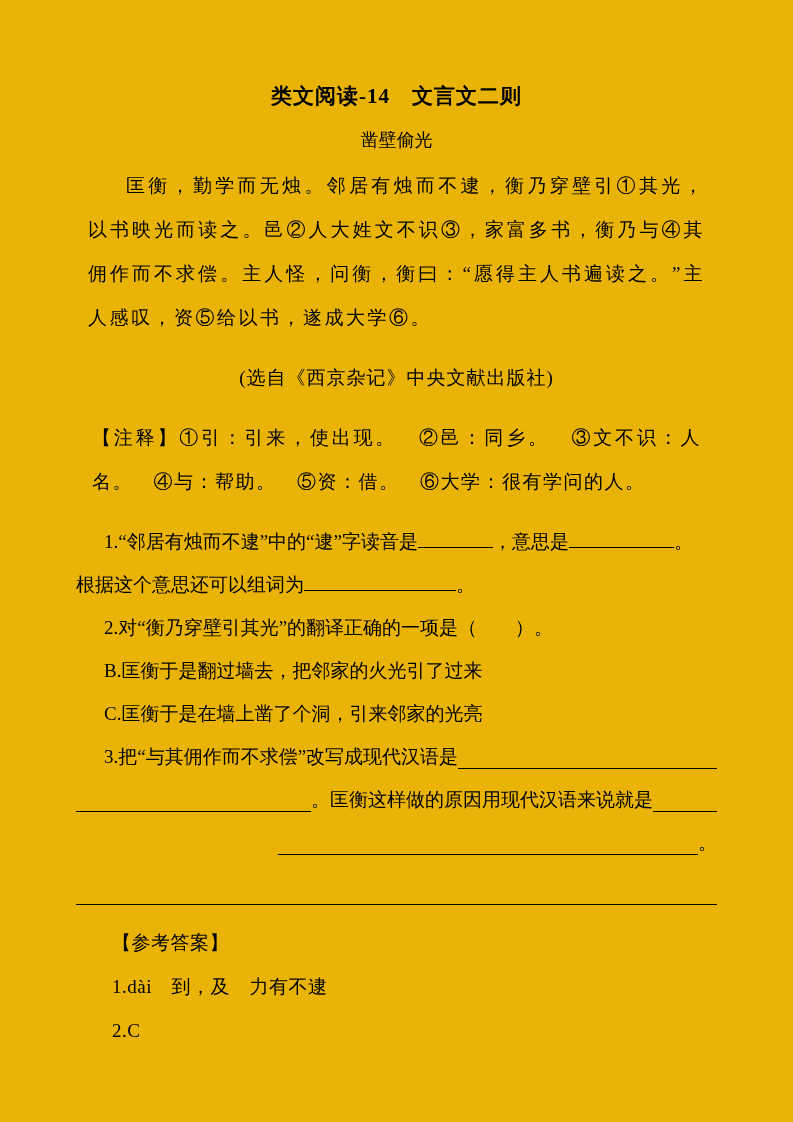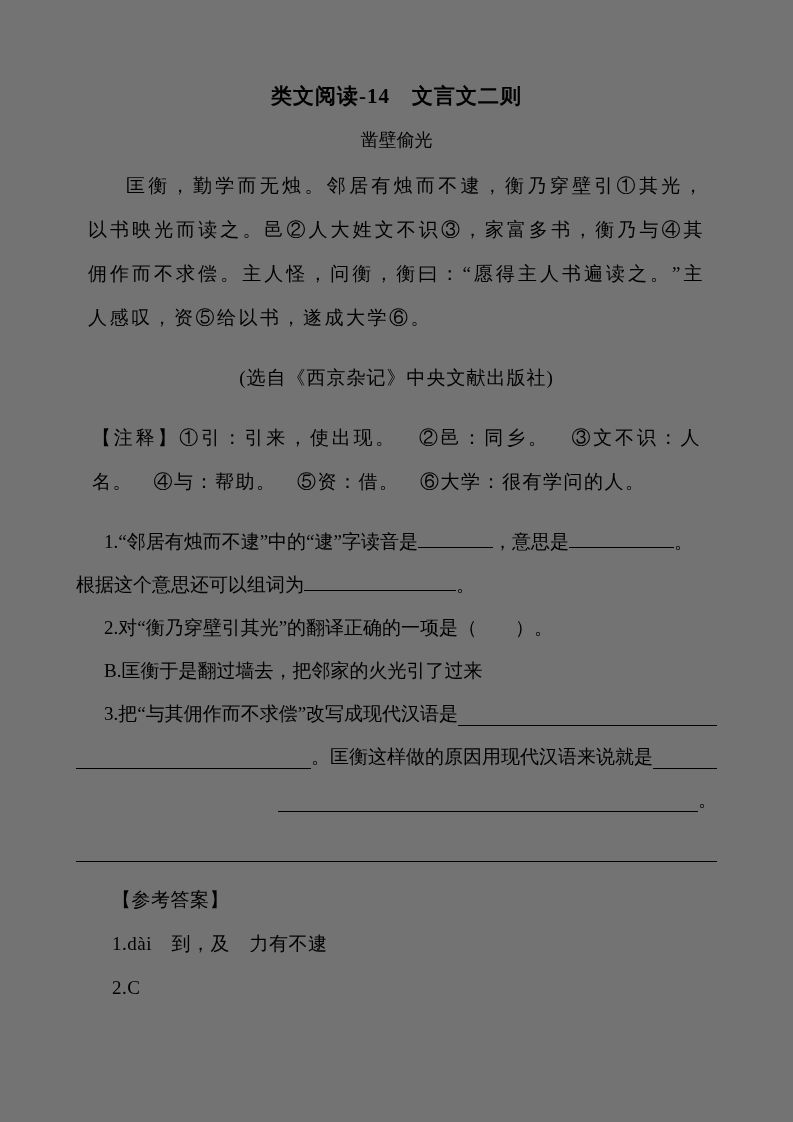--- a/index.html
+++ b/index.html
@@ -1,20 +1,20 @@
 <!DOCTYPE html>
 <html><head>
 <meta charset="utf-8">
 <style>
   html,body{margin:0;padding:0;background:#ffffff;}
   .page{
     width:793px;height:1122px;box-sizing:border-box;
     padding:82px 76px 0 76px;
     font-family:"Liberation Serif","DejaVu Serif",serif;
-    color:#000;font-size:19px;background:#737373;position:relative;overflow:hidden;
+    color:#000;font-size:19px;background:#eab308;position:relative;overflow:hidden;
   }
   .title{font-size:21px;font-weight:bold;text-align:center;margin:0 0 18px 0;letter-spacing:1px;}
   .subtitle{font-size:18px;font-weight:normal;text-align:center;margin:0 0 4px 0;}
   .passage{margin:12px;line-height:44px;text-align:justify;text-indent:2em;letter-spacing:2.5px;}
   .attribution{margin:16px;line-height:44px;text-align:center;letter-spacing:1px;}
   .notes{margin:16px;line-height:44px;text-align:justify;letter-spacing:1.5px;}
   .qline{margin:0;line-height:43px;}
   .indent{padding-left:28px;font-family:Liberation Serif, serif;}
   .blank{display:inline-block;border-bottom:1px solid #000;height:22px;vertical-align:baseline;}
   .w75{width:75px;}
@@ -45,20 +45,21 @@
   <p class="notes">【注释】①引：引来，使出现。　②邑：同乡。　③文不识：人名。　④与：帮助。　⑤资：借。　⑥大学：很有学问的人。</p>
 
   <div>
     <p class="qline indent"><span>1.“邻居有烛而不逮”中的“逮”字读音是</span><span class="blank w75"></span><span>，意思是</span><span class="blank w105"></span><span>。</span></p>
     <p class="qline"><span>根据这个意思还可以组词为</span><span class="blank w152"></span><span>。</span></p>
   </div>
 
   <div>
     <p class="qline indent">2.对“衡乃穿壁引其光”的翻译正确的一项是（　　）。</p>
     <p class="qline indent">B.匡衡于是翻过墙去，把邻家的火光引了过来</p>
+    <p class="qline indent">C.匡衡于是在墙上凿了个洞，引来邻家的光亮</p>
   </div>
 
   <div>
     <p class="flexline indent">
         <span class="text">3.把“与其佣作而不求偿”改写成现代汉语是</span>
         <span class="fill"></span>
       </p>
     <p class="flexline">
         <span class="lead235"></span>
         <span class="text">。匡衡这样做的原因用现代汉语来说就是</span>

